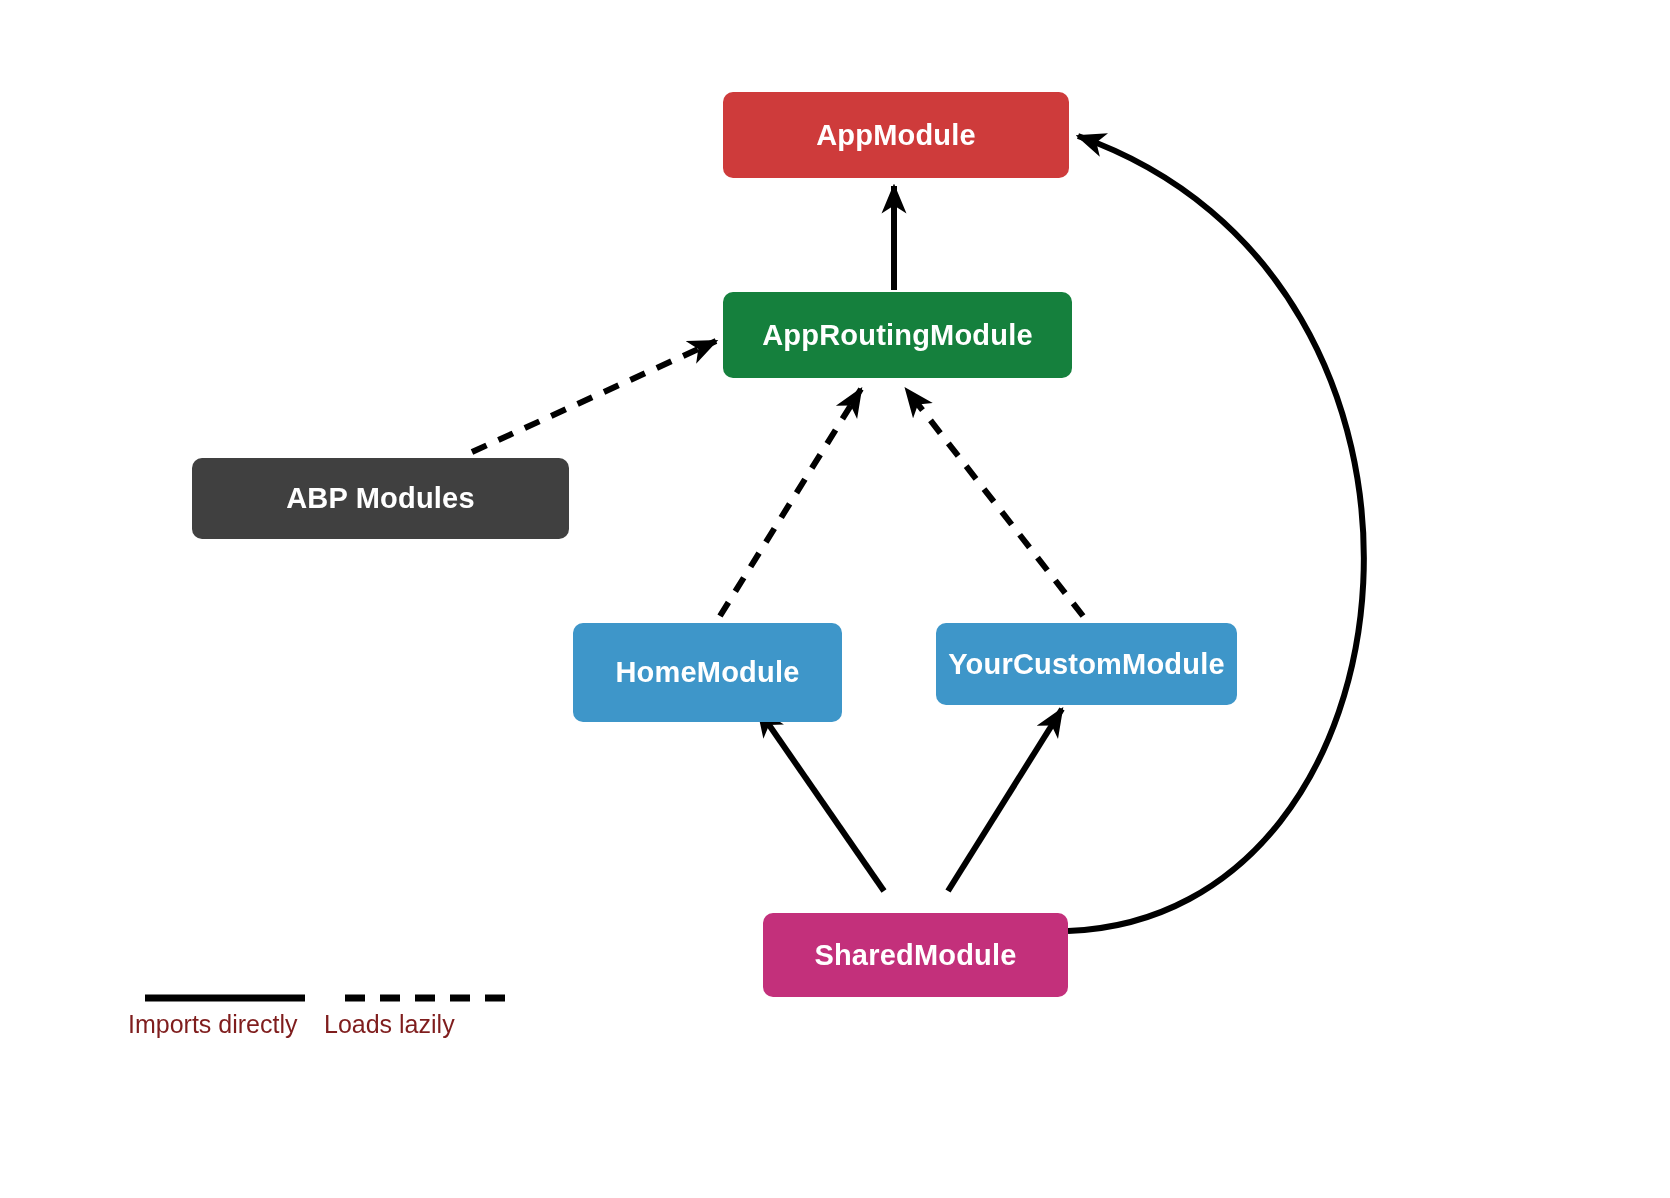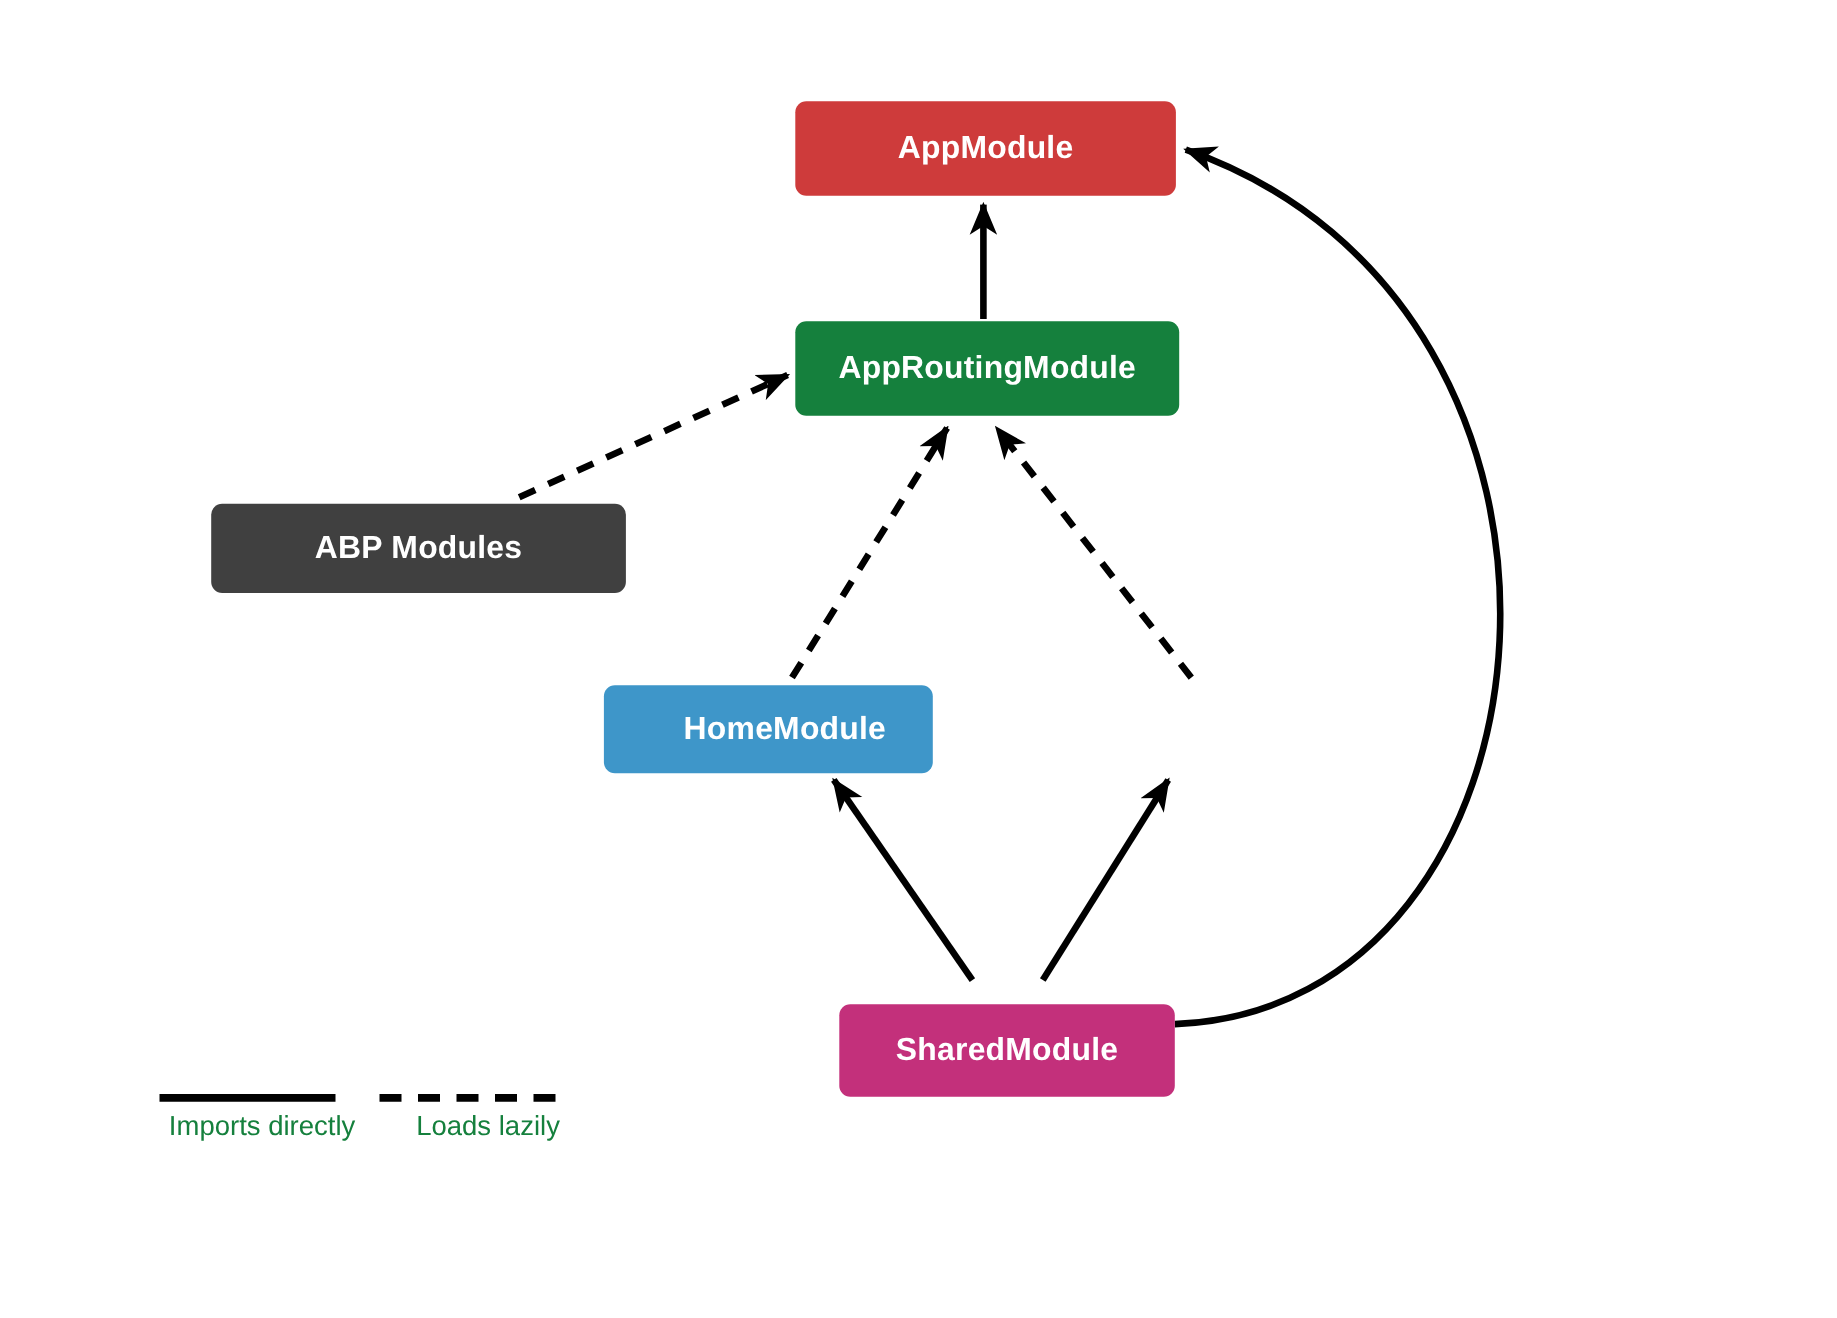--- a/index.html
+++ b/index.html
@@ -24,37 +24,37 @@
     border-radius: 10px;
     color: #ffffff;
     font-weight: bold;
     font-size: 29px;
     letter-spacing: 0.2px;
     text-align: left;
   }
   .node-app-module        { left: 723px; top: 92px;  width: 346px; height: 86px; }
   .node-app-routing       { left: 723px; top: 292px; width: 349px; height: 86px; }
   .node-abp-modules       { left: 192px; top: 458px; width: 377px; height: 81px; }
-  .node-home-module       { left: 549px; top: 623px; width: 269px; height: 80px; padding-left: 30px; }
+  .node-home-module       { left: 573px; top: 623px; width: 269px; height: 99px; }
   .node-your-custom       { left: 936px; top: 623px; width: 301px; height: 82px; }
   .node-shared-module     { left: 763px; top: 893px; width: 305px; height: 84px; margin-top: 20px; }
   .edge {
     fill: none;
     stroke: #000000;
     stroke-width: 6;
   }
   .edge.dashed { stroke-dasharray: 16 13; }
   .legend-line { stroke: #000000; stroke-width: 7; fill: none; }
   .legend-line.dashed { stroke-dasharray: 20 15; }
   .legend-label {
     position: absolute;
     top: 1010px;
     font-size: 25px;
-    color: #15803d;
-    text-align: right;
+    color: #7f1d1d;
+    text-align: left;
   }
   .legend-label-solid  { left: 128px; width: 195px; }
   .legend-label-dashed { left: 324px; width: 185px; }
 </style>
 </head>
 <body>
 
 <div id="canvas">
 
   <svg id="edges" viewBox="0 0 1670 1198" xmlns="http://www.w3.org/2000/svg">
@@ -91,20 +91,23 @@
   </div>
 
   <div class="node node-abp-modules" style="background-color: #404040;">
     <span>ABP Modules</span>
   </div>
 
   <div class="node node-home-module" style="background-color: rgb(62, 150, 201);">
     <span>HomeModule</span>
   </div>
 
+  <div class="node node-your-custom" style="background-color: rgb(62, 150, 201);">
+    <span>YourCustomModule</span>
+  </div>
 
   <div class="node node-shared-module" style="background-color: rgb(195, 48, 123);">
     <span>SharedModule</span>
   </div>
 
   <div class="legend-label legend-label-solid">Imports directly</div>
 
   <div class="legend-label legend-label-dashed">Loads lazily</div>
 
 </div>

